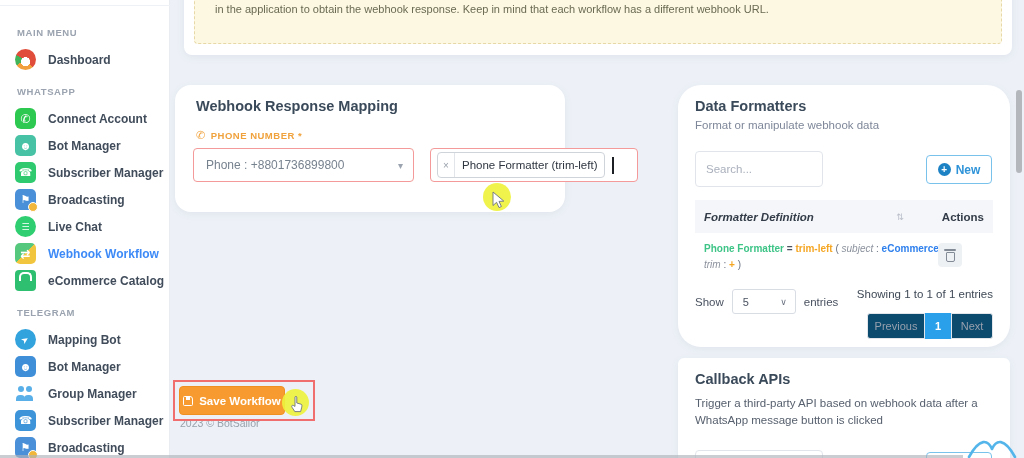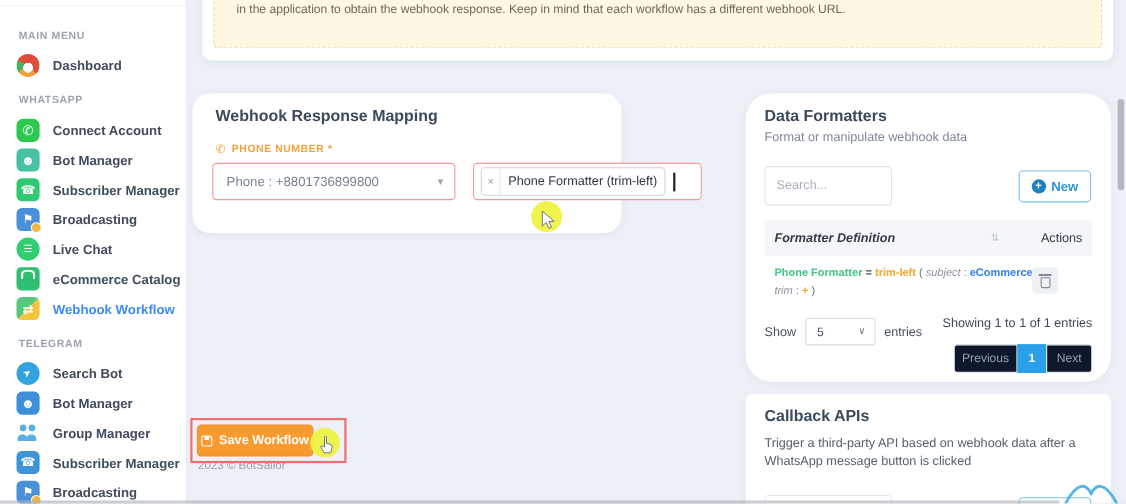--- a/index.html
+++ b/index.html
@@ -62,49 +62,49 @@
   .floppy { width:10px; height:10px; border:1.5px solid #fff; border-radius:1.5px 3px 1.5px 1.5px; position:relative; }
   .floppy::before { content:""; position:absolute; top:0; left:2px; width:4px; height:3px; background:#fff; }
   #footer { position:absolute; left:180px; top:417px; font-size:10.5px; color:#99a1ab; z-index:2; }
 
   
   .rcard { position:absolute; left:678px; width:332px; background:#fff; border-radius:6px; box-shadow:0 2px 8px rgba(60,80,120,.07); z-index:2; }
   #fcard { top:85px; height:262px;border-radius:23px; }
   #ccard { top:358px; height:120px; }
   .rcard .title { position:absolute; left:17px; top:13px; font-size:14.5px; font-weight:700; color:#3b4a5a; }
   .rcard .subtitle { position:absolute; left:17px; top:34px; font-size:11.5px; color:#7e8799; }
-  .search-input { position:absolute; left:17px; width:116px; height:36px; border:1px solid #e1e5eb; border-radius:4px; font-size:11.5px; color:#444; padding:0 10px; outline:none; font-family:inherit; }
+  .search-input { position:absolute; left:17px; width:128px; height:36px; border:1px solid #e1e5eb; border-radius:4px; font-size:11.5px; color:#444; padding:0 10px; outline:none; font-family:inherit; }
   .search-input::placeholder { color:#aab0bc; }
   .new-btn { position:absolute; right:18px; width:66px; height:29px; background:#fff; border:1px solid #79c2ec; border-radius:4px; display:flex; align-items:center; justify-content:center; gap:5px; cursor:pointer; }
   .new-btn .plus { width:13px; height:13px; border-radius:50%; background:#1d82c4; color:#fff; font-size:10px; line-height:13px; text-align:center; font-weight:700; }
   .new-btn .nlbl { font-size:12px; font-weight:600; color:#2e93d8; }
 
   .thead { position:absolute; left:17px; right:17px; top:115px; height:33px; background:#f4f6f9; display:flex; align-items:center; padding:0 9px; }
   .thead .c1 { font-size:11.5px; font-weight:700; color:#333c48; flex:1;font-style:italic; }
   .thead .sort { font-size:9px; color:#b9bec9; margin-right:38px; cursor:pointer; }
-  .thead .c2 { font-size:11.5px; font-weight:400; color:#333c48; }
+  .thead .c2 { font-size:11.5px; font-weight:700; color:#333c48; }
 
   .def { position:absolute; left:26px; top:156px; width:250px; font-size:10px; line-height:16px; color:#6a7280; }
   .grp { white-space:nowrap; }
   .tk-name { color:#3ec487; font-weight:700; }
   .tk-eq { color:#4a5260; font-weight:700; }
   .tk-func { color:#f5a623; font-weight:700; }
   .tk-key { color:#8b919c; font-style:italic; }
   .tk-var { color:#2f80ed; font-weight:700; }
   .tk-plus { color:#f5a623; font-weight:700; }
   .trash-btn { position:absolute; right:48px; top:158px; width:24px; height:24px; background:#eef1f4; border-radius:4px; display:flex; align-items:center; justify-content:center; cursor:pointer; }
   .trash { width:9px; height:10px; border:1.5px solid #828a96; border-radius:1px 1px 2px 2px; position:relative; margin-top:3px; }
   .trash::before { content:""; position:absolute; top:-4px; left:-2.8px; width:12px; height:2px; background:#828a96; border-radius:1px; }
 
   .show-row { position:absolute; left:17px; top:204px; display:flex; align-items:center; gap:8px; font-size:11.5px; color:#4a5260; }
   .size-select { width:64px; height:25px; border:1px solid #d8dde4; border-radius:3px; display:flex; align-items:center; justify-content:space-between; padding:0 8px 0 10px; cursor:pointer; font-size:11px; color:#4a5260; }
   .size-select .sc { font-size:9px; color:#6b7280; }
   .showing-info { position:absolute; right:17px; top:203px; font-size:11.5px; color:#3f4956; }
   .pager { position:absolute; right:17px; top:228px; display:flex; }
-  .pg { height:26px; display:flex; align-items:center; justify-content:center; font-size:11px; border:1px solid #e3e7ec; background:#0f172a; color:#97a0ad; cursor:pointer; }
+  .pg { height:26px; display:flex; align-items:center; justify-content:center; font-size:11px; border:1px solid #e3e7ec; background:#0c4a6e; color:#97a0ad; cursor:pointer; }
   .pg.prev { width:58px; border-radius:3px 0 0 3px; }
   .pg.cur { width:26px; background:#2ba0ea; border-color:#2ba0ea; color:#fff; font-weight:600; }
   .pg.next { width:42px; border-radius:0 3px 3px 0; }
 
   #ccard .desc { position:absolute; left:17px; top:37px; width:300px; font-size:11.5px; line-height:17px; color:#57606e; }
   #ccard .search-input { top:92px; }
   #ccard .new-btn { top:94px; }
 
   
   #scroll-thumb { position:absolute; right:2px; top:90px; width:6px; height:83px; background:#b4b8bd; border-radius:3px; z-index:8; cursor:grab; }
@@ -139,33 +139,33 @@
         <span class="slabel">Subscriber Manager</span>
       </div>
       <div class="sitem">
         <span class="sic ic-cast"></span>
         <span class="slabel">Broadcasting</span>
       </div>
       <div class="sitem">
         <span class="sic ic-chat"></span>
         <span class="slabel">Live Chat</span>
       </div>
-      <div class="sitem">
-        <span class="sic ic-bag"></span>
-        <span class="slabel">eCommerce Catalog</span>
-      </div>
       <div class="sitem active">
         <span class="sic ic-flow"></span>
         <span class="slabel">Webhook Workflow</span>
       </div>
+      <div class="sitem">
+        <span class="sic ic-bag"></span>
+        <span class="slabel">eCommerce Catalog</span>
+      </div>
 
       <div class="ssec-label">TELEGRAM</div>
       <div class="sitem">
         <span class="sic ic-tg"></span>
-        <span class="slabel">Search Bot</span>
+        <span class="slabel">Mapping Bot</span>
       </div>
       <div class="sitem">
         <span class="sic ic-robot-b"></span>
         <span class="slabel">Bot Manager</span>
       </div>
       <div class="sitem">
         <span class="sic ic-group"></span>
         <span class="slabel">Group Manager</span>
       </div>
       <div class="sitem">

